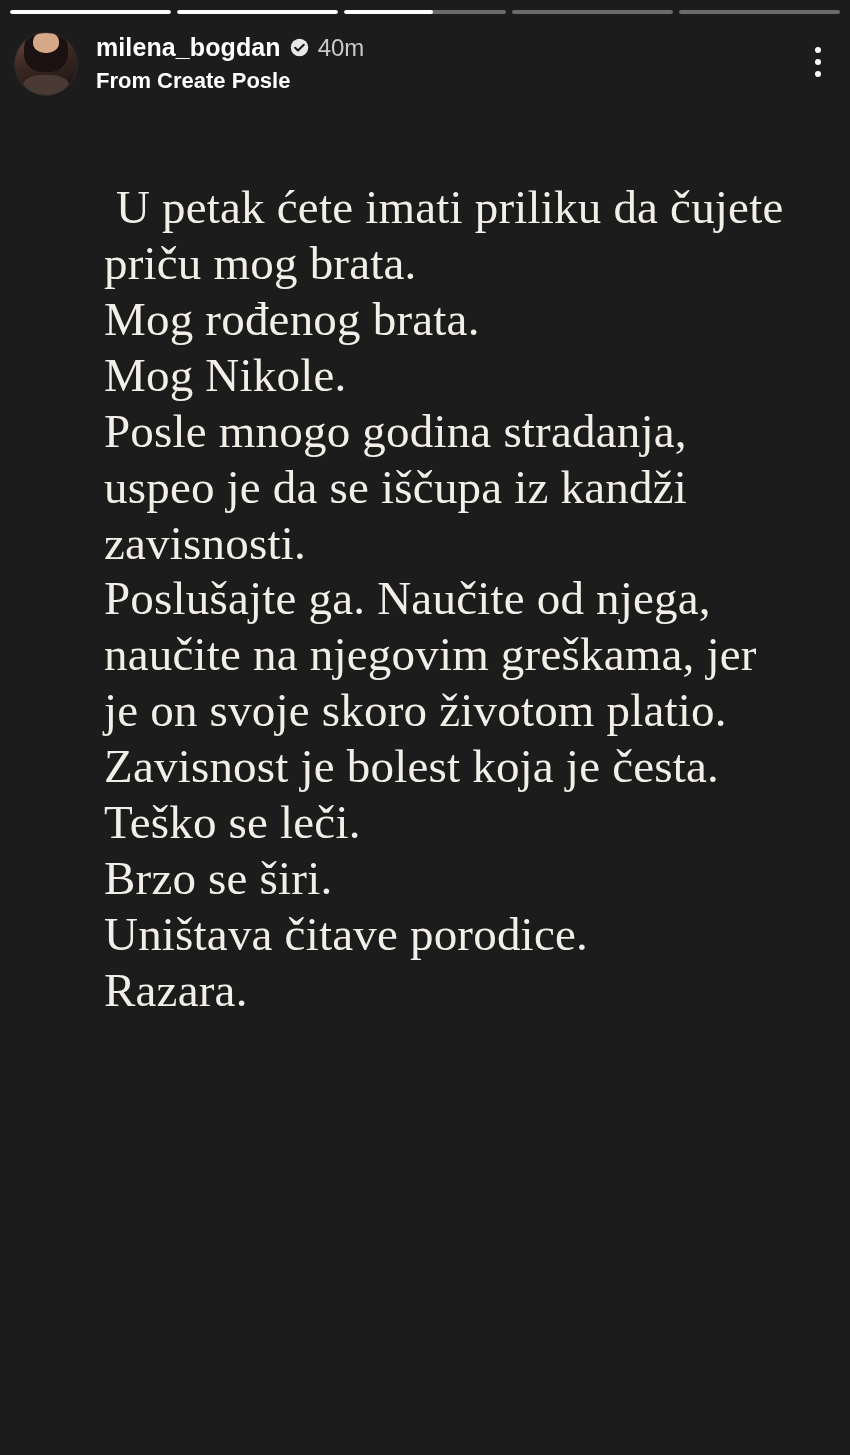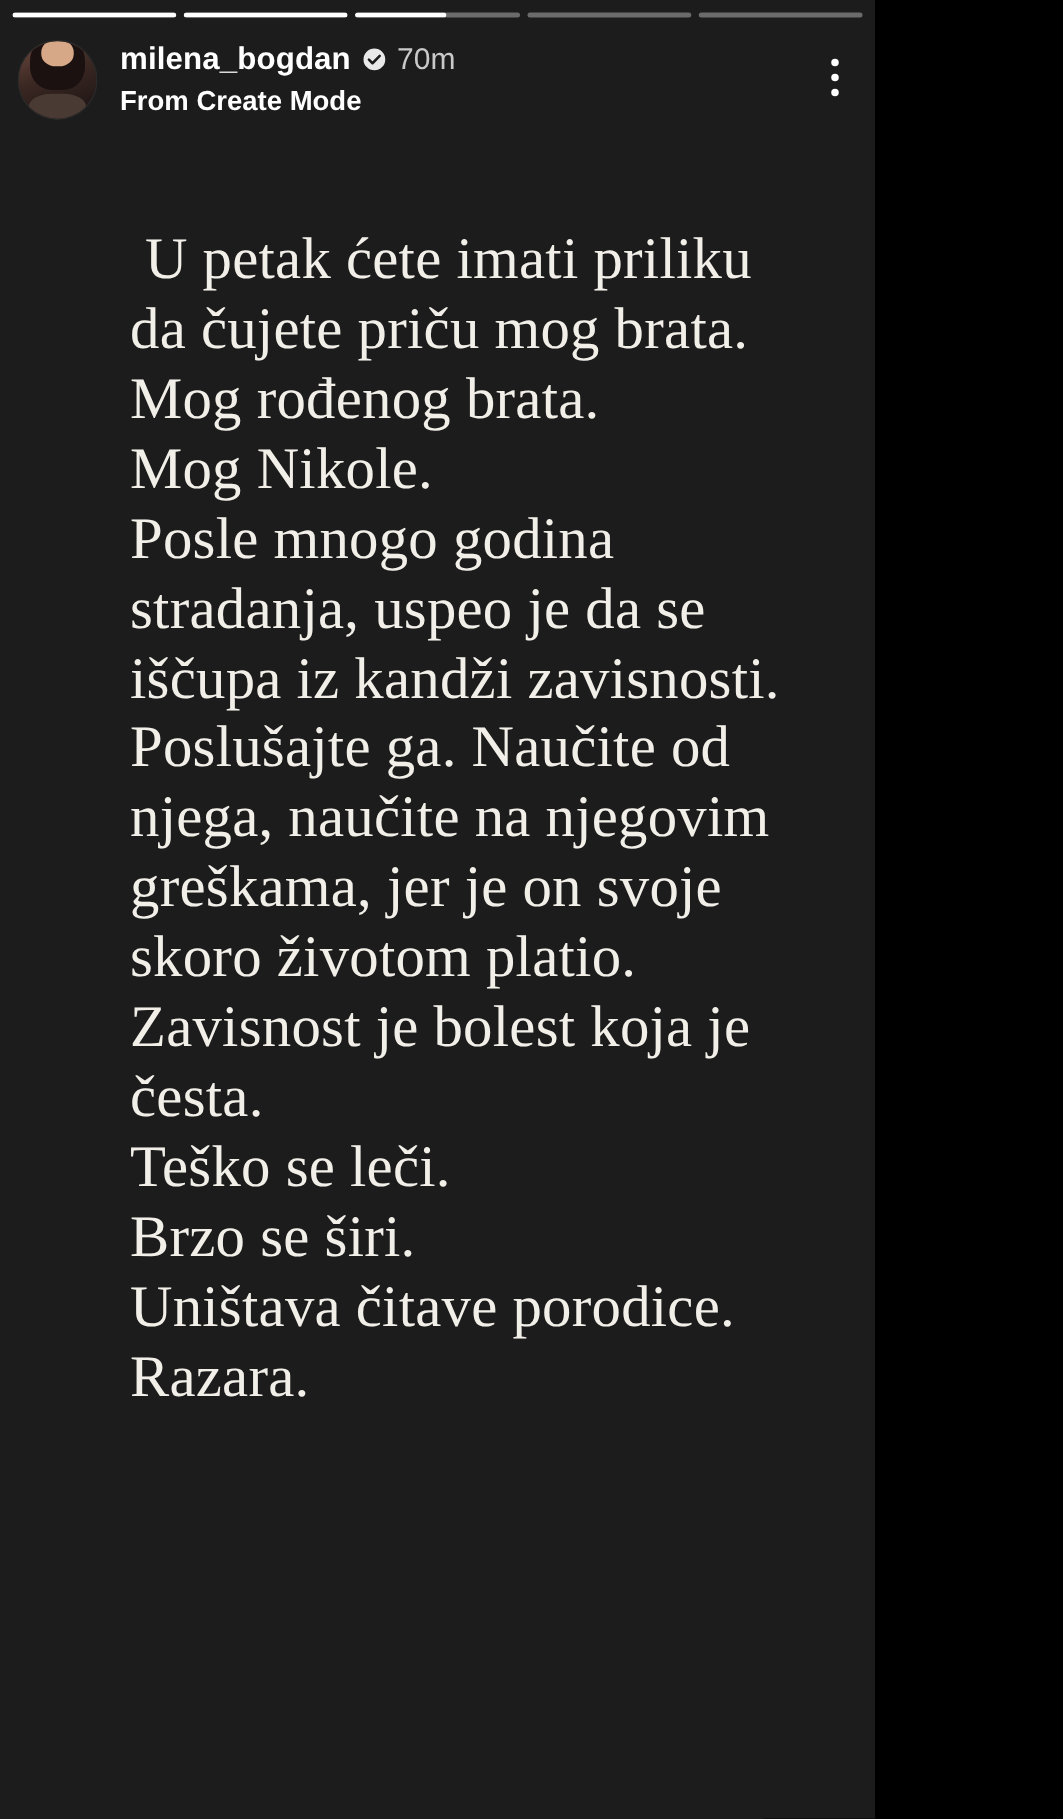--- a/index.html
+++ b/index.html
@@ -8,21 +8,21 @@
     background: #000;
   }
   body {
     width: 850px;
     height: 1455px;
     font-family: "Liberation Sans", sans-serif;
     overflow: hidden;
   }
   .story {
     position: relative;
-    width: 700px;
+    width: 850px;
     height: 1455px;
     background: #1c1c1c;
     overflow: hidden;
   }
 
   
   .progress-row {
     position: absolute;
     top: 10px;
     left: 10px;
@@ -198,23 +198,23 @@
 
     <div class="head-text">
       <div class="line1">
         <span class="username">milena_bogdan</span>
         <span class="verified">
           <svg width="19" height="19" viewBox="0 0 24 24" aria-hidden="true">
             <circle cx="12" cy="12" r="11" fill="#e9e9e9"></circle>
             <path d="M6.5 12.3l3.6 3.6 7.3-7.4" fill="none" stroke="#1c1c1c" stroke-width="2.6" stroke-linecap="round" stroke-linejoin="round"></path>
           </svg>
         </span>
-        <span class="timestamp">70m</span>
-      </div>
-      <div class="subtitle">From Create Mode</div>
+        <span class="timestamp">40m</span>
+      </div>
+      <div class="subtitle">From Create Posle</div>
     </div>
 
     <div class="more-btn">
       <span></span>
         <span></span>
         <span></span>
     </div>
   </div>
 
   <div class="story-text"> U petak ćete imati priliku da čujete priču mog brata.

